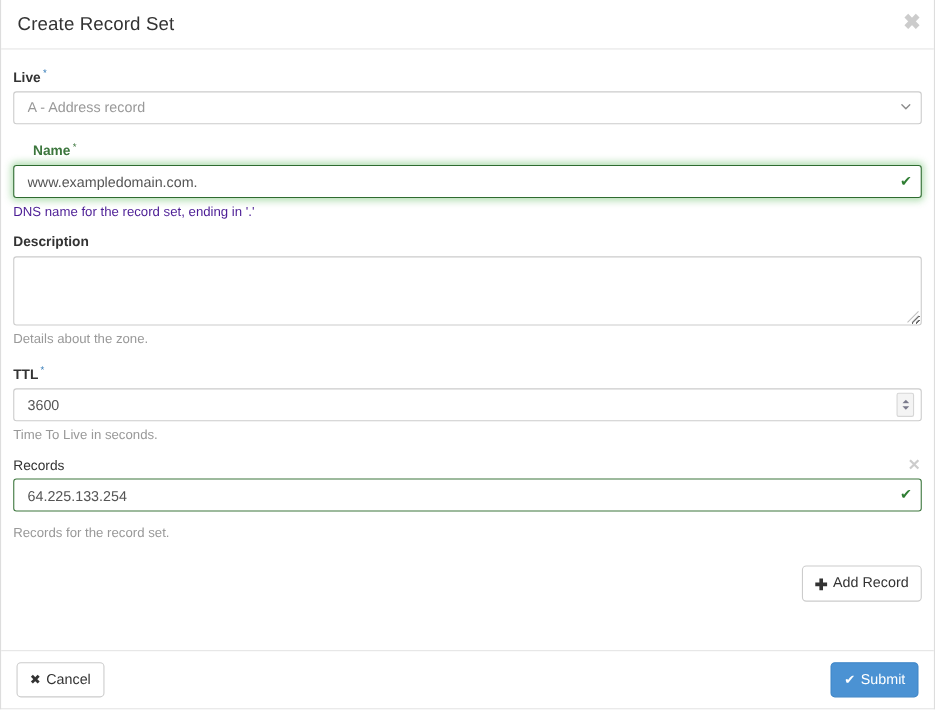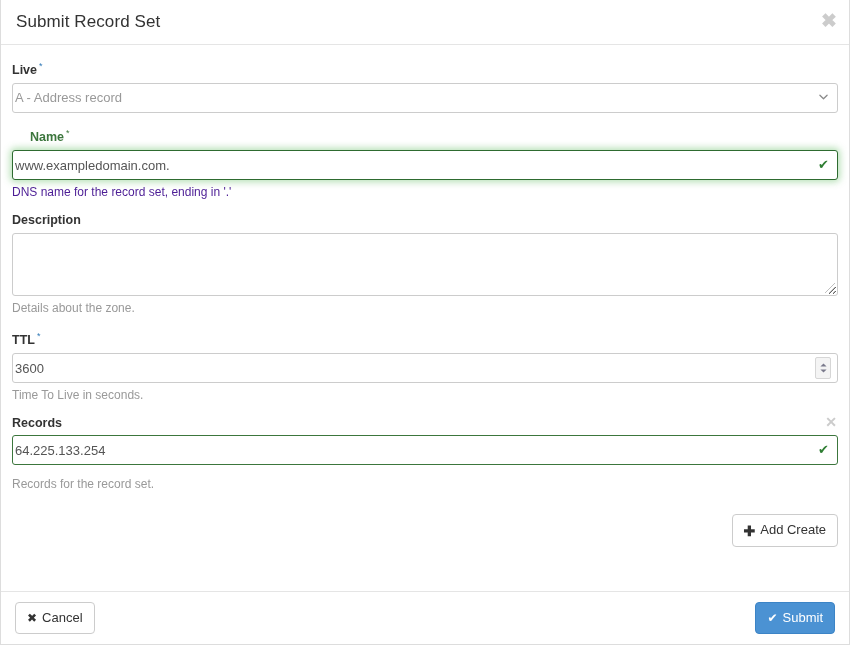--- a/index.html
+++ b/index.html
@@ -89,21 +89,21 @@
     line-height: 15px;
   }
   .help-text.valid { color: #4c1d95; }
 
   .input-wrap { position: relative; }
 
   .form-control {
     display: block;
     width: 100%;
     height: 30px;
-    padding: 5px 2px;
+    padding: 5px 12px;
     font-size: 13px;
     line-height: 1.42857;
     color: #555555;
     background: #ffffff;
     border: 1px solid #cccccc;
     border-radius: 3px;
     outline: none;
     font-family: "Liberation Sans", sans-serif;
   }
   .form-control::placeholder { color: #999999; opacity: 1; }
@@ -173,21 +173,21 @@
     align-items: center;
     justify-content: center;
     gap: 2px;
     cursor: pointer;
   }
   .spinner svg { display: block; color: #7a7a8c; }
 
   
   .records-head {
     font-size: 12.5px;
-    font-weight: bold;
+    font-weight: normal;
     color: #333333;
     margin: 0 0 4px 0;
     line-height: 15px;
   }
   .record-row { position: relative; margin-bottom: 2px; }
   .record-remove {
     position: absolute;
     right: 1px;
     top: -20px;
     font-size: 14px;
@@ -237,21 +237,21 @@
     align-items: center;
     justify-content: space-between;
   }
 </style>
 </head>
 <body>
 
 <div class="modal">
 
   <div class="modal-header">
-    <div class="modal-title">Submit Record Set</div>
+    <div class="modal-title">Create Record Set</div>
     <button class="close-icon">✖</button>
   </div>
 
   <div class="modal-body">
 
     <div class="form-group">
       <label class="ctrl-label">
         <span>Live</span><span class="req-star">*</span>
       </label>
       <div class="select-wrap">
@@ -315,21 +315,21 @@
       <div class="record-row input-wrap">
         <button class="record-remove">✕</button>
         <input class="form-control is-valid" type="text" value="64.225.133.254" style="">
         <span class="valid-check">✔</span>
       </div>
       <div class="help-text" style="margin-top:12px;">Records for the record set.</div>
 
       <div class="add-row">
         <button class="btn btn-plus">
           <span class="gl">✚</span>
-          <span>Add Create</span>
+          <span>Add Record</span>
         </button>
       </div>
     </div>
 
   </div>
 
   <div class="modal-footer">
     <button class="btn">
       <span class="gl">✖</span>
       <span>Cancel</span>

